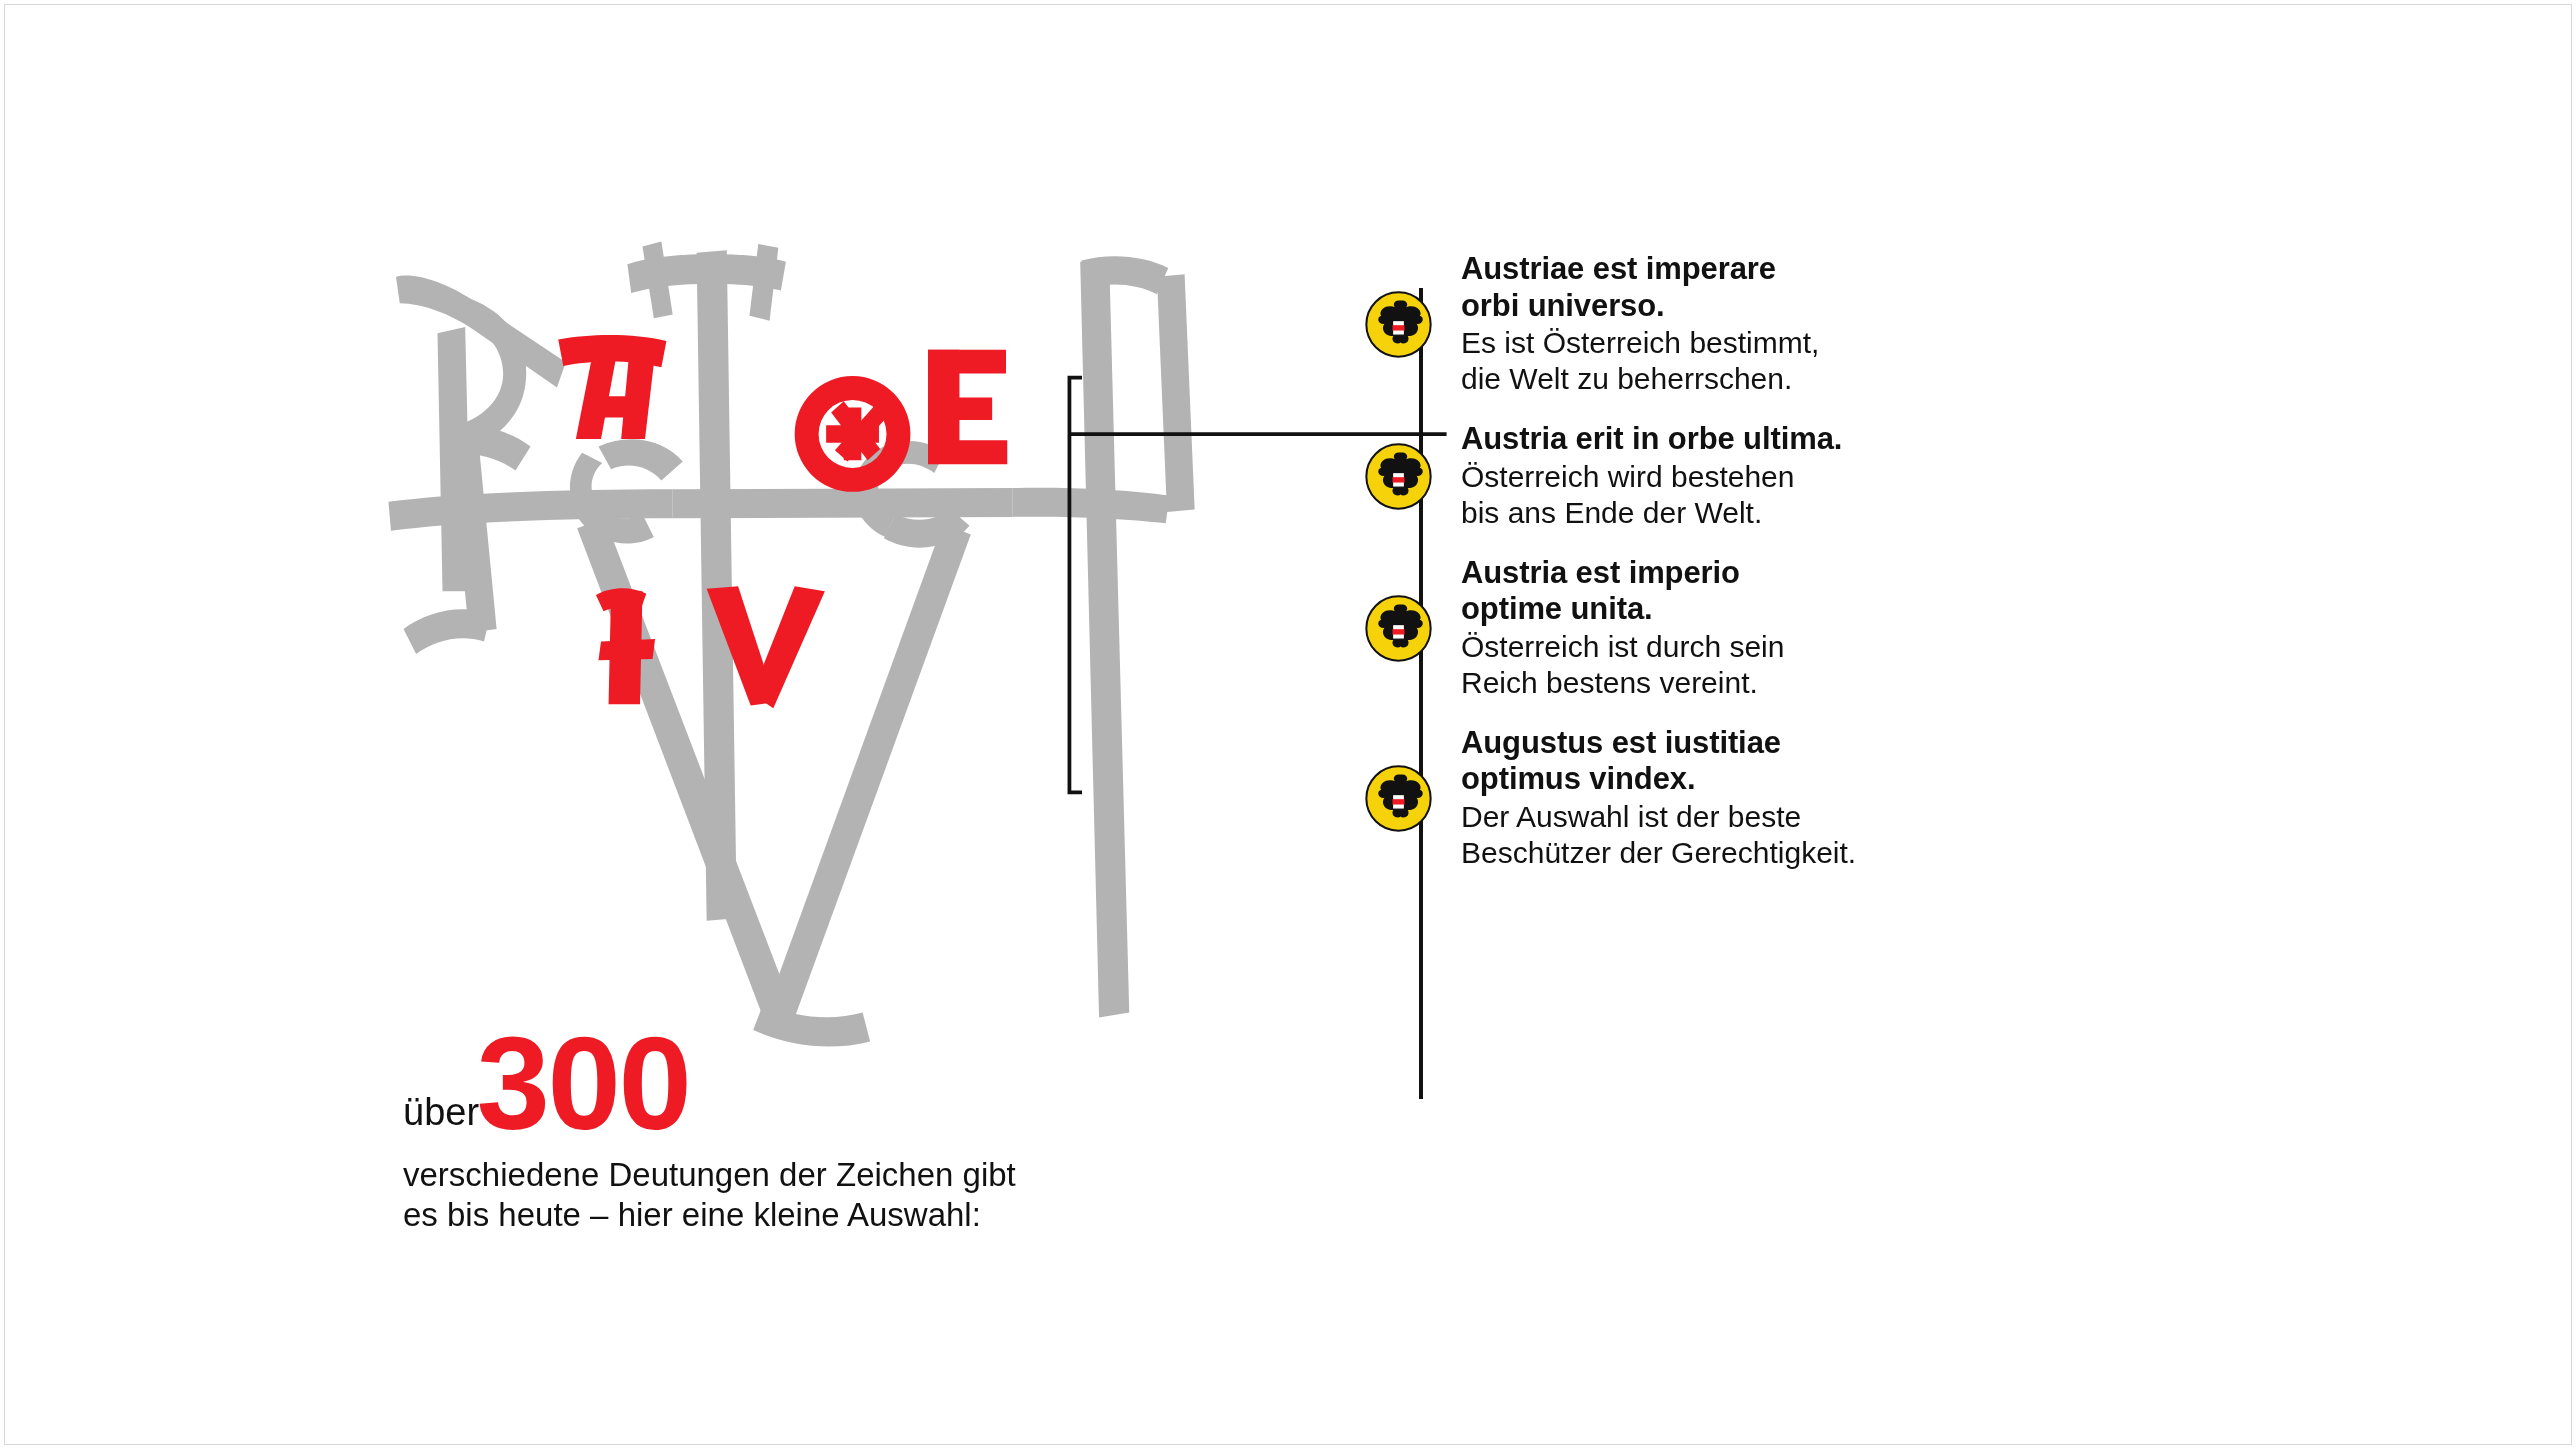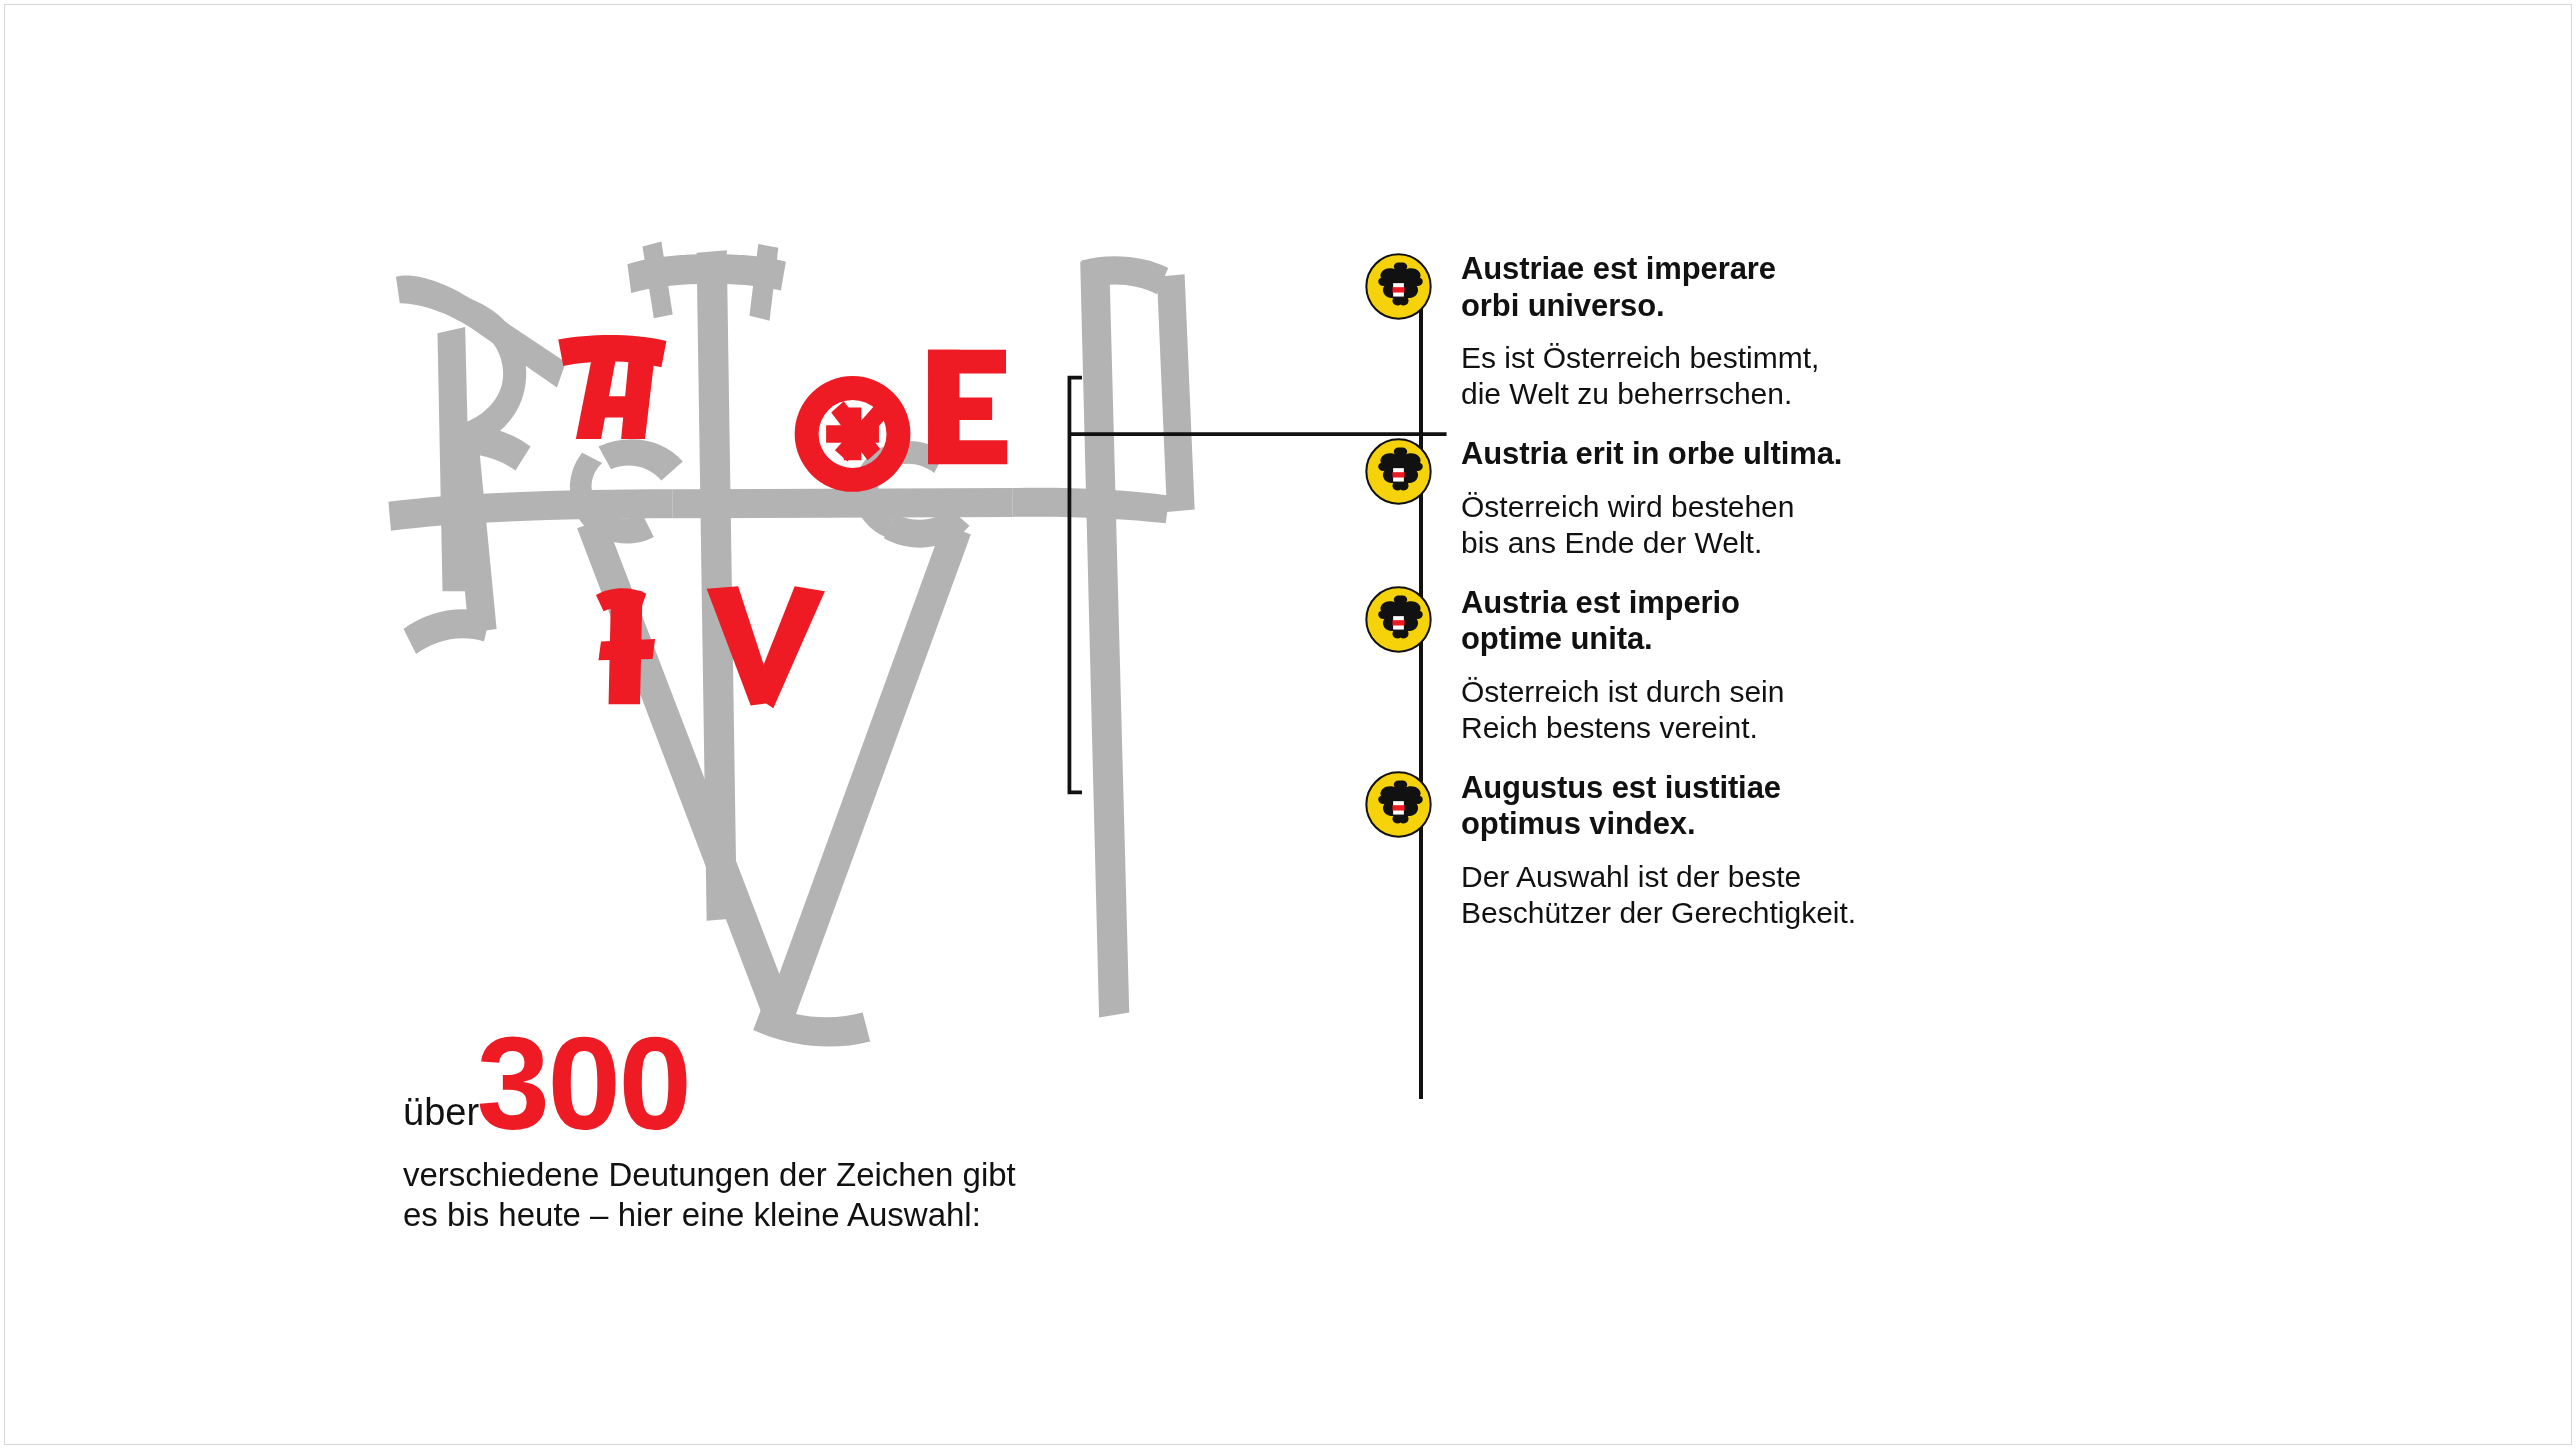--- a/index.html
+++ b/index.html
@@ -63,21 +63,21 @@
     position: absolute;
     left: 54px;
     top: 38px;
     width: 3.8px;
     height: 811px;
     background: #111111;
   }
   .entry {
     position: relative;
     display: flex;
-    align-items: flex-start;
+    align-items: center;
     margin-bottom: 22.6px;
     min-height: 75px;
   }
   .seal {
     position: relative;
     z-index: 3;
     flex: 0 0 auto;
     width: 67px;
     height: 67px;
     margin-right: 29px;
@@ -93,21 +93,21 @@
     line-height: 1.18;
     color: #111111;
     letter-spacing: -0.1px;
     white-space: pre-line;
   }
   .entry-german {
     font-size: 30px;
     line-height: 1.2;
     color: #111111;
     white-space: pre-line;
-    margin-top: 16px;
+    margin-top: 1px;
   }
 
   
   #caption {
     position: absolute;
     left: 403px;
     top: 1025px;
     width: 943px;
   }
   .big-number-row {

